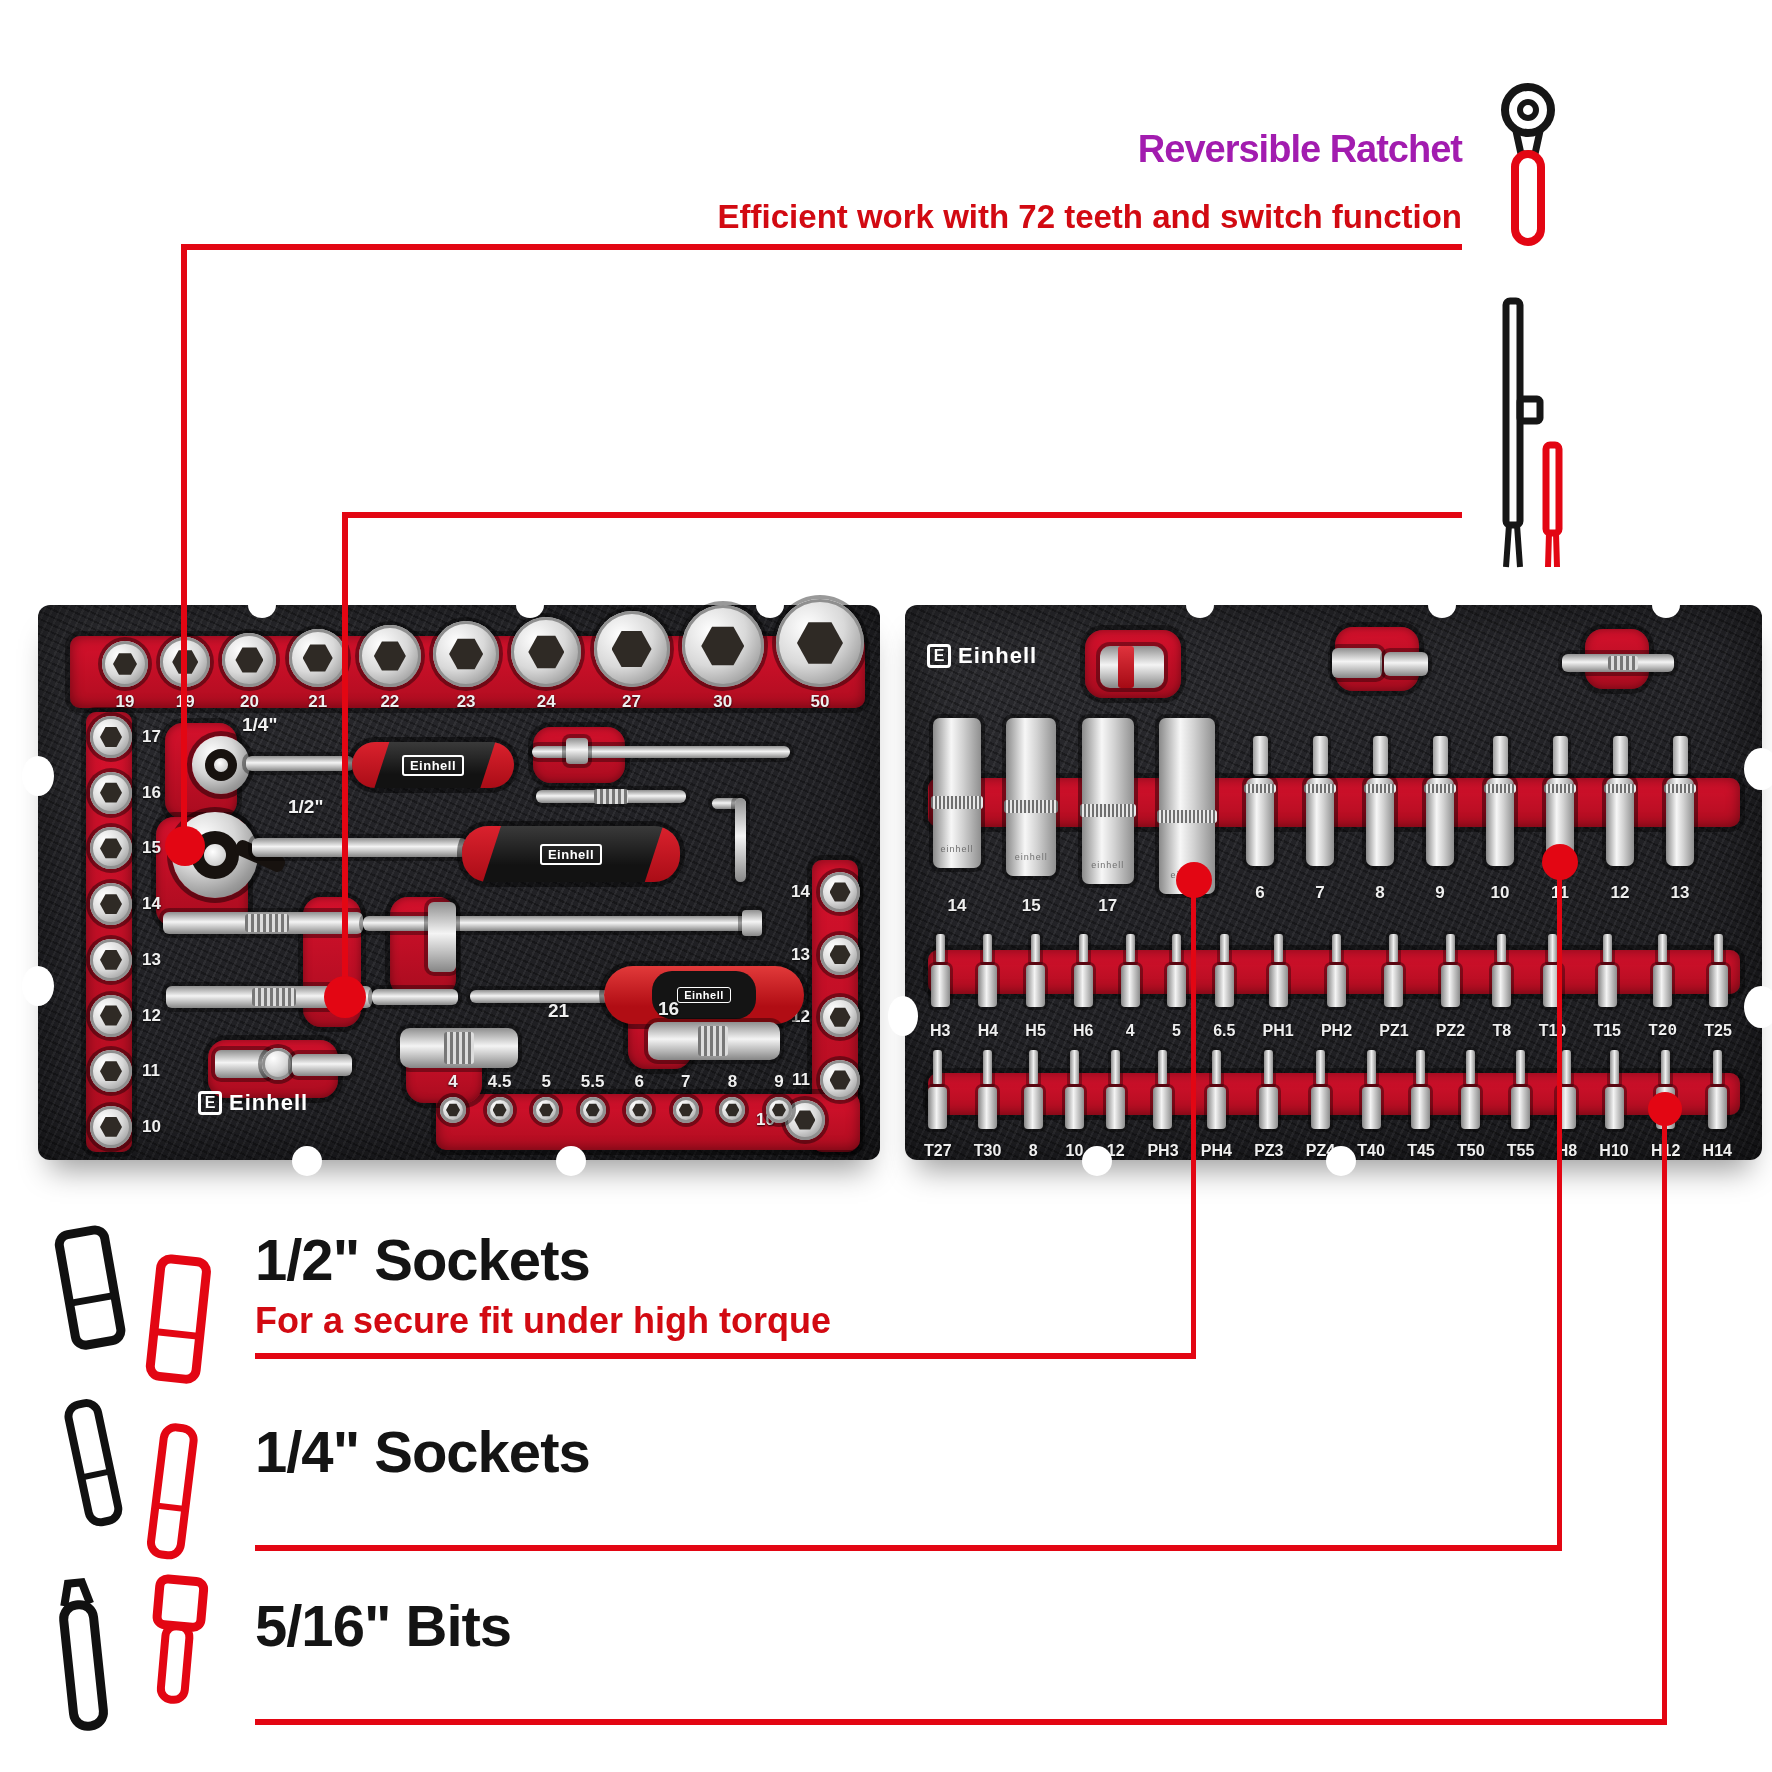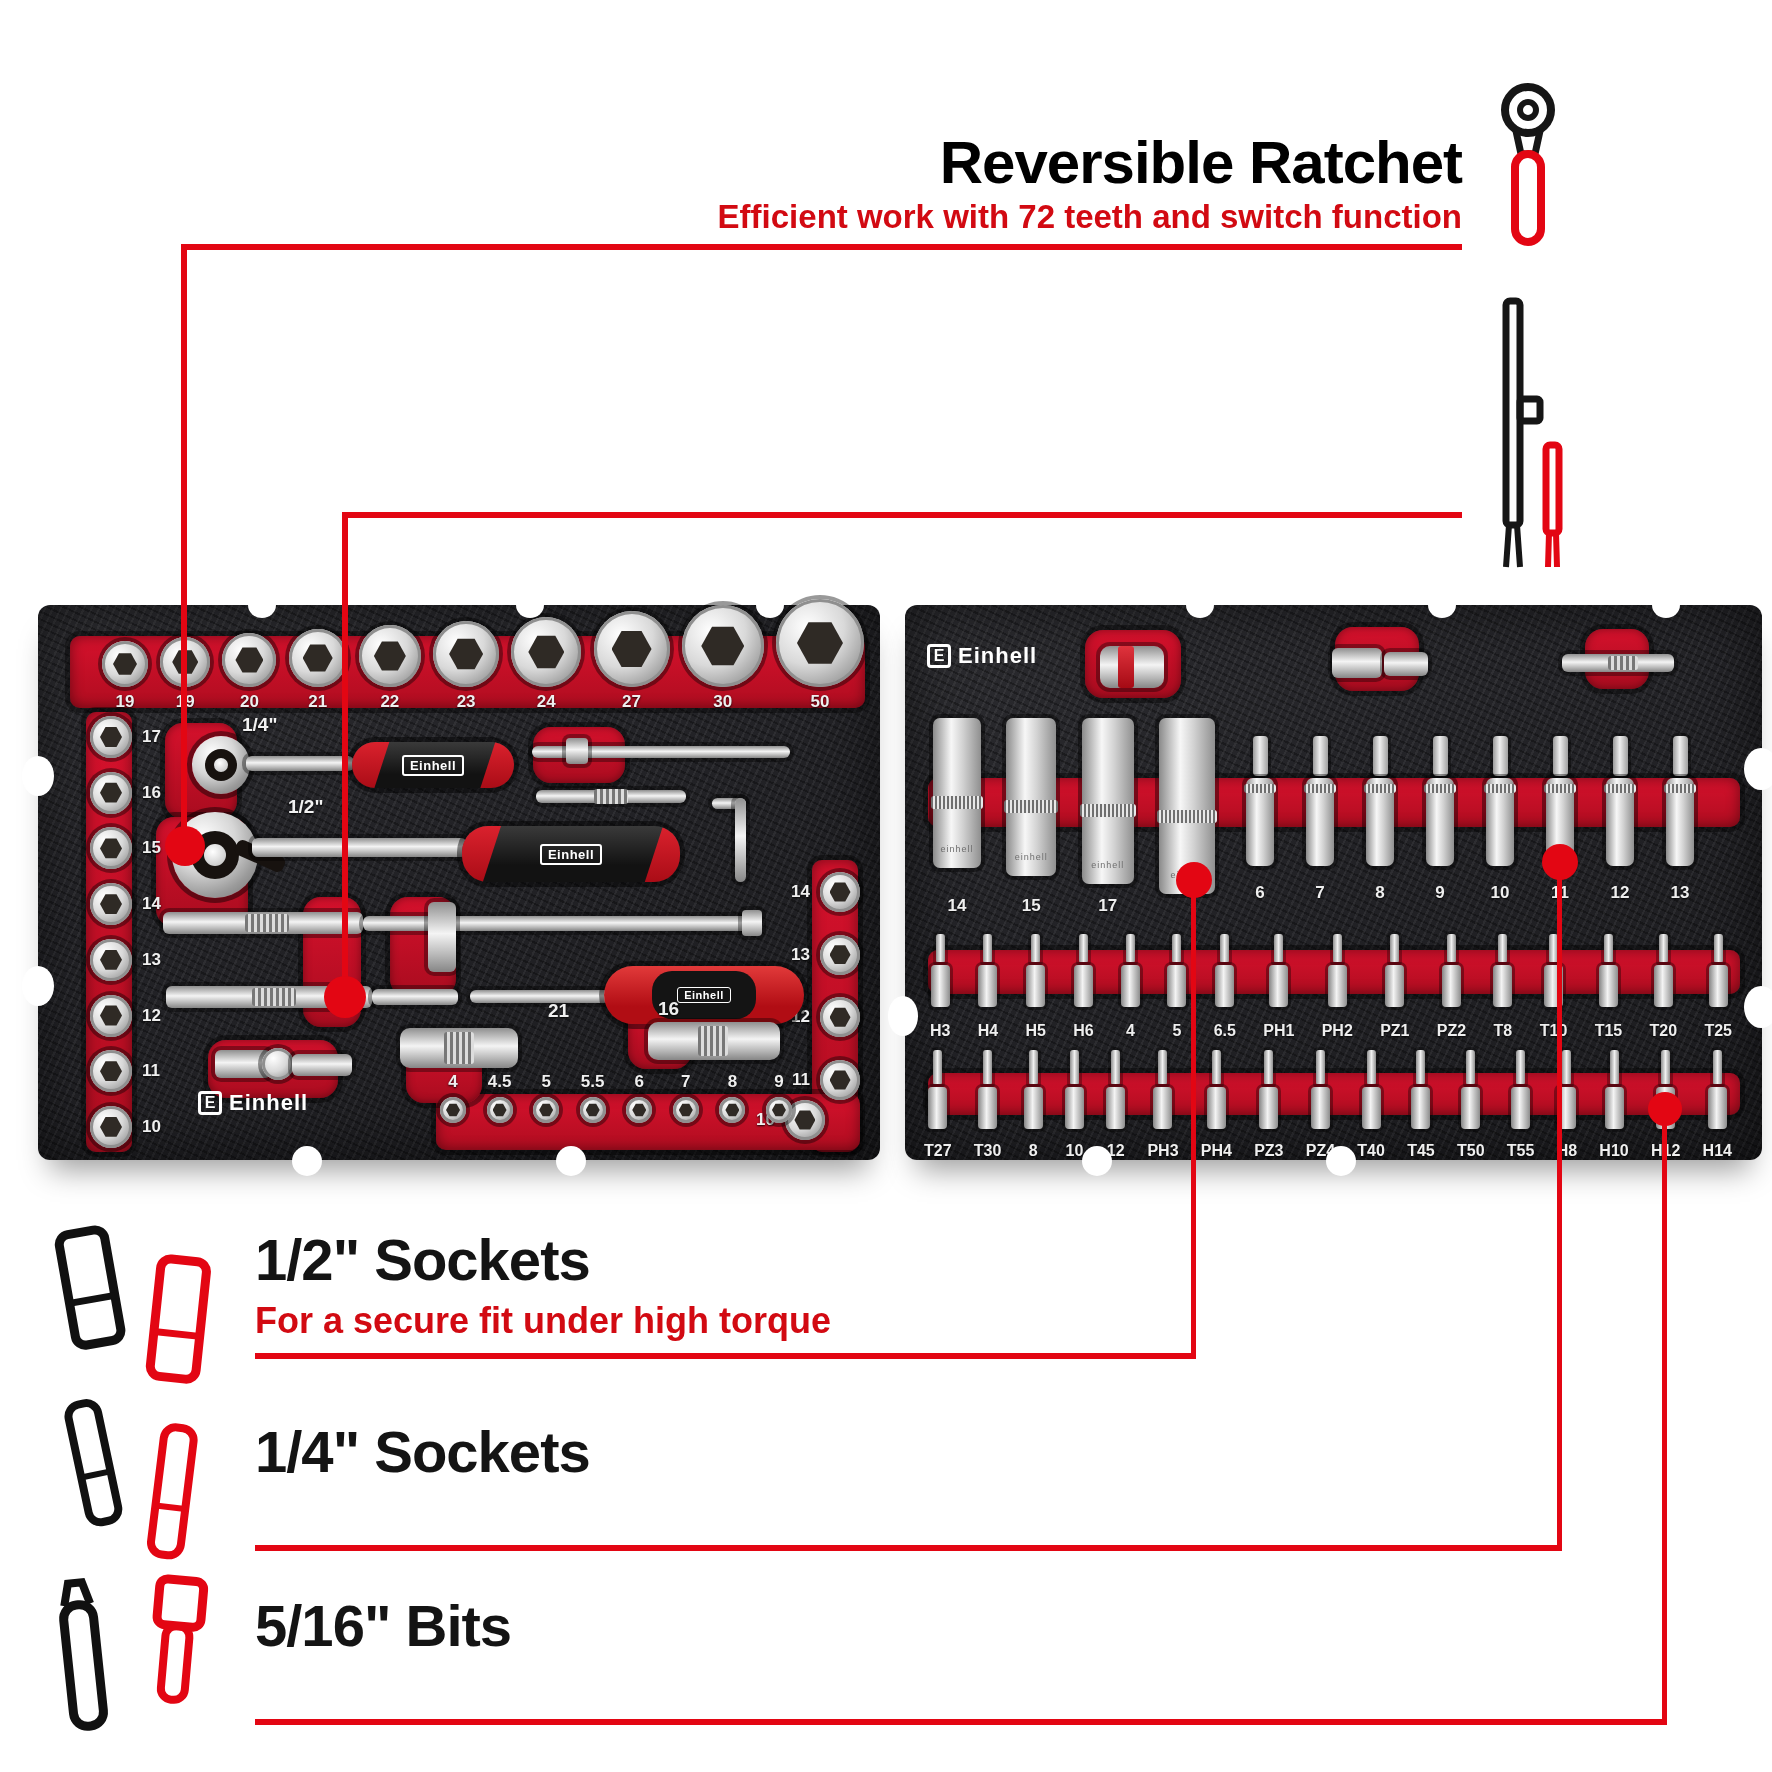--- a/index.html
+++ b/index.html
@@ -2,21 +2,21 @@
 <html><head>
 <meta charset="utf-8">
 <style>
   * { margin:0; padding:0; box-sizing:border-box; }
   html,body { background:#ffffff; }
   body { font-family:"Liberation Sans", sans-serif; }
   .canvas { position:relative; width:1772px; height:1772px; background:#ffffff; overflow:hidden; }
   .abs { position:absolute; }
 
   
-  .ann-title { font-weight:700; color:#000000; font-size:60px; letter-spacing:-1px; white-space:nowrap; }
+  .ann-title { font-weight:700; color:#a21caf; font-size:38px; letter-spacing:-1px; white-space:nowrap; }
   .ann-sub   { font-weight:700; color:#d20a12; font-size:33px; white-space:nowrap; }
   .sec-title { font-weight:700; color:#141414; font-size:58px; letter-spacing:-1px; white-space:nowrap; }
   .sec-sub   { font-weight:700; color:#d20a12; font-size:36px; white-space:nowrap; }
   .r-align { text-align:right; }
 
   
   .cline { position:absolute; background:#e30613; }
   .cdot  { position:absolute; background:#e30613; border-radius:50%; }
 
   
@@ -635,21 +635,21 @@
         <div class="tlabel" style="margin-top: 10px; font-size: 16px;">T10</div>
       </div>
       <div class="col-item">
         <div class="bit-tip" style="width: 9px; height: 28px;"></div>
         <div class="bit-body" style="width: 19px; height: 42px; margin-top: -2px;"></div>
         <div class="tlabel" style="margin-top: 10px; font-size: 16px;">T15</div>
       </div>
       <div class="col-item">
         <div class="bit-tip" style="width: 9px; height: 28px;"></div>
         <div class="bit-body" style="width: 19px; height: 42px; margin-top: -2px;"></div>
-        <div class="tlabel" style="margin-top: 10px; font-size: 16px;">T20</div>
+        <div class="tlabel" style="margin-top: 10px; font-size: 16px; font-family: Liberation Mono, monospace;">T20</div>
       </div>
       <div class="col-item">
         <div class="bit-tip" style="width: 9px; height: 28px;"></div>
         <div class="bit-body" style="width: 19px; height: 42px; margin-top: -2px;"></div>
         <div class="tlabel" style="margin-top: 10px; font-size: 16px;">T25</div>
       </div>
     </div>
   <div id="rt-bits2" class="rowflex" style="left:924px; top:1050px; width:808px;">
       <div class="col-item">
         <div class="bit-tip" style="width: 9px; height: 34px;"></div>

